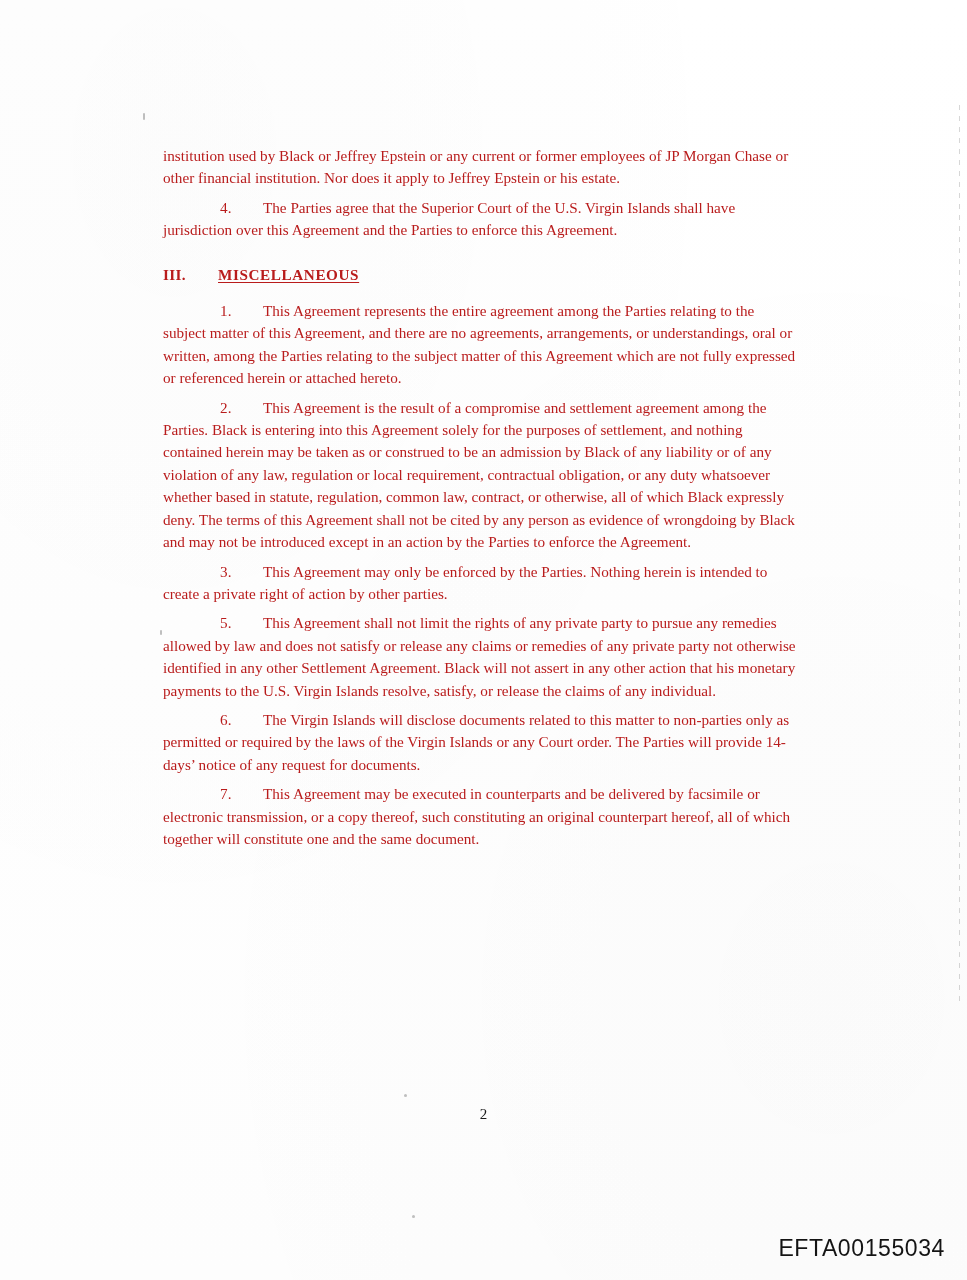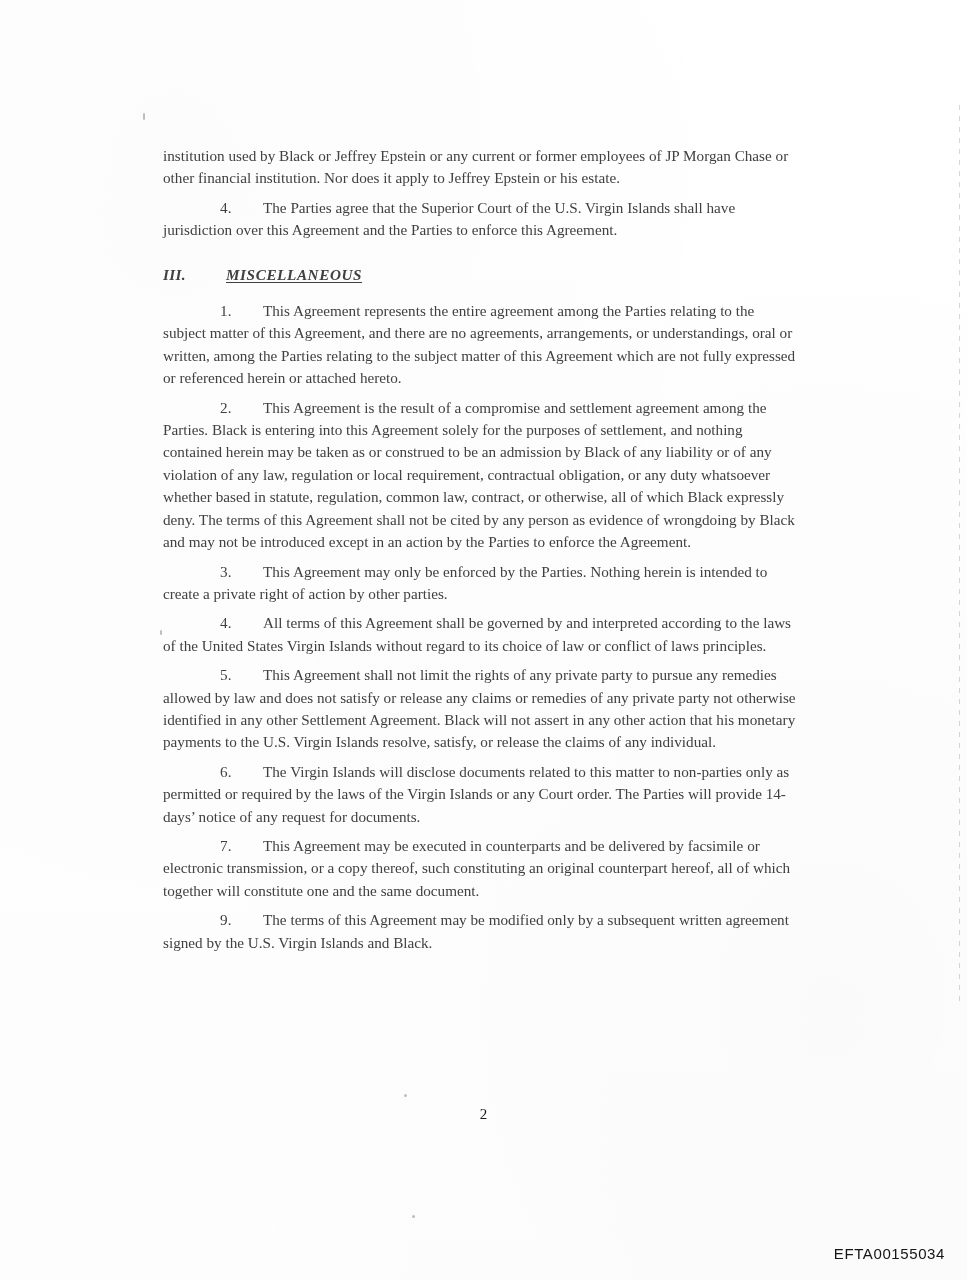--- a/index.html
+++ b/index.html
@@ -58,21 +58,21 @@
   .speck-b { left: 404px; top: 1094px; width: 3px; height: 3px; }
   .speck-c { left: 412px; top: 1215px; width: 3px; height: 3px; }
   .speck-d { left: 160px; top: 630px;  width: 2px; height: 5px; border-radius: 1px; }
 
   
   .textblock {
     position: absolute;
     left: 163px;
     top: 145px;
     width: 637px;
-    color: #404040;
+    color: #b91c1c;
     font-size: 15.2px;
     line-height: 22.4px;
     text-align: left;
   }
 
   .para {
     margin: 0 0 0 0;
     text-indent: 0;
   }
   .para + .para { margin-top: 7px; }
@@ -82,52 +82,50 @@
     display: inline-block;
     width: 100px;
     text-indent: 57px;
     letter-spacing: 0.2px;
   }
 
   .heading {
     margin: 22px 0 14px 0;
     display: flex;
     align-items: baseline;
-    font-style: italic;
   }
   .heading .roman {
     font-weight: bold;
     width: 55px;
     flex: 0 0 55px;
     letter-spacing: 0.3px;
   }
   .heading .htext {
     font-weight: bold;
     text-decoration: underline;
     text-underline-offset: 2px;
     letter-spacing: 0.6px;
-    margin-left: 8px;
   }
 
   .page-number {
     position: absolute;
     left: 0;
     right: 0;
     top: 1106px;
     text-align: center;
     font-size: 15px;
     color: #1b1b1b;
   }
 
   .bates {
     position: absolute;
     right: 22px;
     bottom: 18px;
     font-family: "Liberation Sans", "DejaVu Sans", sans-serif;
-    font-size: 15px;
+    font-size: 23px;
     letter-spacing: 0.6px;
     color: #141414;
   }
 
   
   .textblock, .page-number {
     text-rendering: optimizeLegibility;
     -webkit-font-smoothing: antialiased;
   }
 </style>
@@ -153,30 +151,28 @@
       <span class="roman">III.</span>
       <span class="htext">MISCELLANEOUS</span>
     </div>
 
     <p class="para"><span class="num">1.</span><span>This Agreement represents the entire agreement among the Parties relating to the subject matter of this Agreement, and there are no agreements, arrangements, or understandings, oral or written, among the Parties relating to the subject matter of this Agreement which are not fully expressed or referenced herein or attached hereto.</span></p>
 
     <p class="para"><span class="num">2.</span><span>This Agreement is the result of a compromise and settlement agreement among the Parties. Black is entering into this Agreement solely for the purposes of settlement, and nothing contained herein may be taken as or construed to be an admission by Black of any liability or of any violation of any law, regulation or local requirement, contractual obligation, or any duty whatsoever whether based in statute, regulation, common law, contract, or otherwise, all of which Black expressly deny. The terms of this Agreement shall not be cited by any person as evidence of wrongdoing by Black and may not be introduced except in an action by the Parties to enforce the Agreement.</span></p>
 
     <p class="para"><span class="num">3.</span><span>This Agreement may only be enforced by the Parties. Nothing herein is intended to create a private right of action by other parties.</span></p>
 
-    <p class="para"><span class="num">4.</span><span>All terms of this Agreement shall be governed by and interpreted according to the laws of the United States Virgin Islands without regard to its choice of law or conflict of laws principles.</span></p>
 
     <p class="para"><span class="num">5.</span><span>This Agreement shall not limit the rights of any private party to pursue any remedies allowed by law and does not satisfy or release any claims or remedies of any private party not otherwise identified in any other Settlement Agreement.  Black will not assert in any other action that his monetary payments to the U.S. Virgin Islands resolve, satisfy, or release the claims of any individual.</span></p>
 
     <p class="para"><span class="num">6.</span><span>The Virgin Islands will disclose documents related to this matter to non-parties only as permitted or required by the laws of the Virgin Islands or any Court order.  The Parties will provide 14-days’ notice of any request for documents.</span></p>
 
     <p class="para"><span class="num">7.</span><span>This Agreement may be executed in counterparts and be delivered by facsimile or electronic transmission, or a copy thereof, such constituting an original counterpart hereof, all of which together will constitute one and the same document.</span></p>
 
 
-    <p class="para"><span class="num">9.</span><span>The terms of this Agreement may be modified only by a subsequent written agreement signed by the U.S. Virgin Islands and Black.</span></p>
 
   </div>
 
   <div class="page-number">2</div>
 
   <div class="bates">EFTA00155034</div>
 
 </div>
 
 </body></html>

